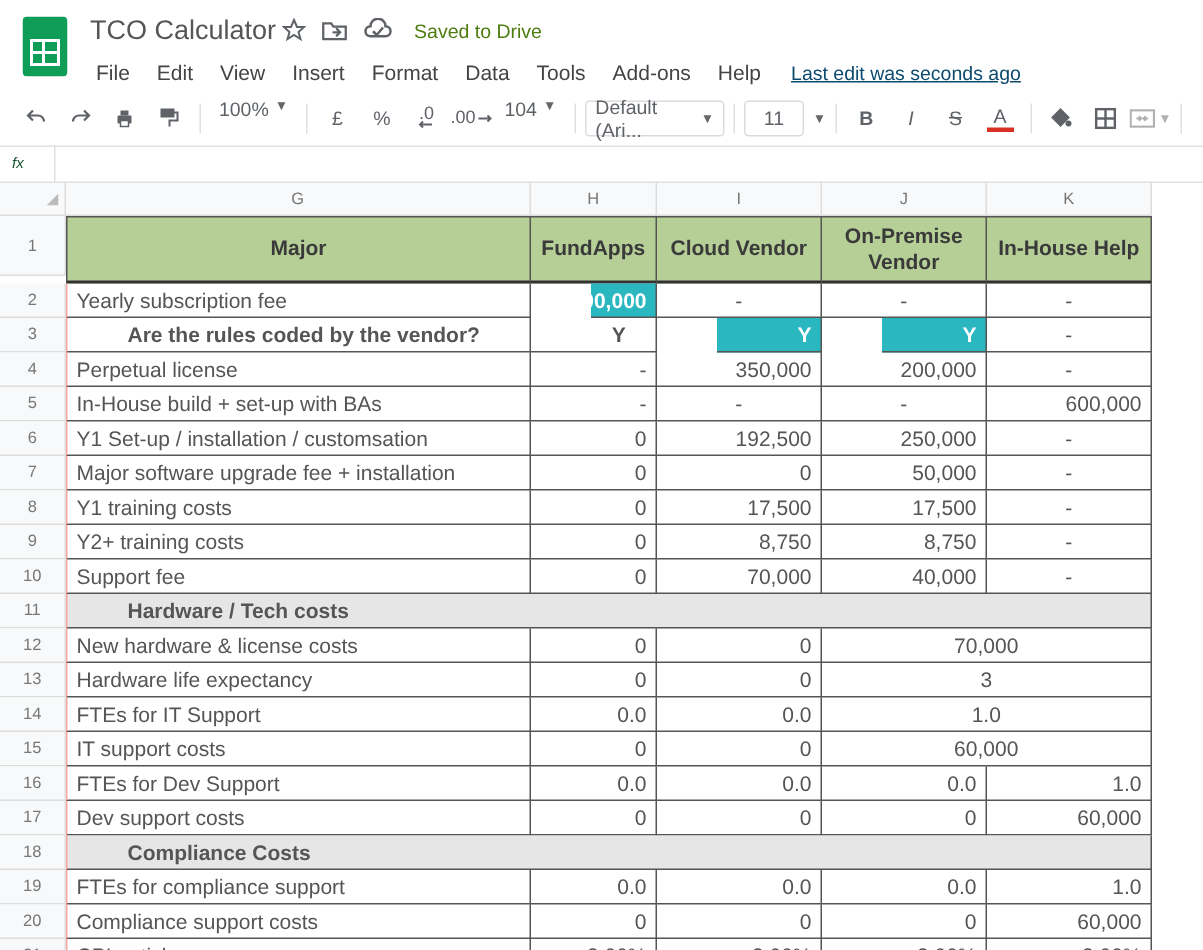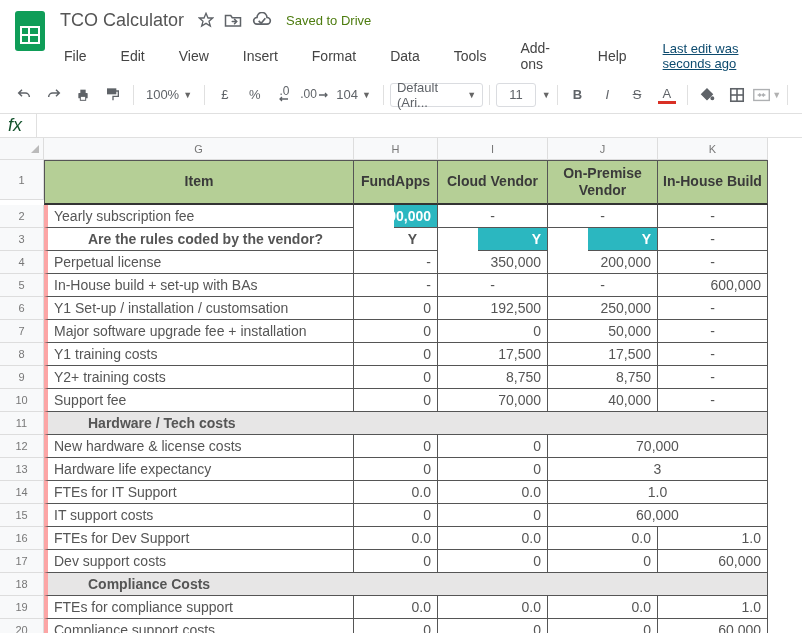--- a/index.html
+++ b/index.html
@@ -22,42 +22,42 @@
     height: 46px;
     margin-right: 8px;
     display: flex;
     align-items: center;
     justify-content: center;
   }
   .title-area { flex: 1; }
   .title-row {
     display: flex;
     align-items: center;
-    gap: 10px;
+    gap: 0;
     height: 24px;
   }
   .doc-title {
     font-size: 18px;
     color: #555;
     padding: 0 4px;
   }
   .title-icons {
     display: flex;
     align-items: center;
     gap: 10px;
     color: #5f6368;
   }
   .saved-text {
     font-size: 13px;
     color: #4d7c0f;
     margin-left: 4px;
   }
   .menubar {
     display: flex;
-    gap: 18px;
+    gap: 2px;
     margin-top: 4px;
     align-items: center;
   }
   .menu-item {
     padding: 4px 8px;
     font-size: 14px;
     color: #444;
     cursor: pointer;
   }
   .last-edit {
@@ -87,21 +87,20 @@
   .tb-sep {
     width: 1px;
     height: 20px;
     background: #e0e0e0;
     margin: 0 4px;
   }
   .tb-text {
     padding: 0 6px;
     font-size: 13px;
     display: flex;
-    align-items: center;
     gap: 4px;
     height: 28px;
     cursor: pointer;
   }
   .tb-dd { font-size: 9px; color: #666; }
   .font-select {
     width: 94px;
     height: 24px;
     border: 1px solid #dadce0;
     border-radius: 3px;
@@ -121,21 +120,21 @@
     justify-content: center;
     font-size: 13px;
   }
   .fx-bar {
     display: flex;
     align-items: center;
     height: 24px;
     border-bottom: 1px solid #e0e0e0;
     padding-left: 8px;
   }
-  .fx-label { font-style: italic; color: #14532d; font-size: 18px; width: 28px;}
+  .fx-label { font-style: italic; color: #14532d; font-size: 10px; width: 28px;}
   .fx-input { flex: 1; border-left: 1px solid #e0e0e0; height: 100%; padding-left: 8px; }
   .sheet {
     display: grid;
     grid-template-columns: 44px 310px 84px 110px 110px 110px;
   }
   .corner {
     background: #f8f9fa;
     border-right: 1px solid #ddd;
     border-bottom: 1px solid #ddd;
     display: flex;
@@ -184,21 +183,21 @@
     justify-content: center;
     text-align: center;
     line-height: 1.2;
     padding: 4px;
     border-bottom: 2px solid #333;
     border-top: 1px solid #555;
   }
   .hrow .cell:first-of-type { border-left: 1px solid #555; }
   .teal { background: #2bb7c0 !important; color: #fff !important; font-weight: bold; margin-left: 40px; }
   .bold { font-weight: bold; padding-left: 40px; }
-  .row1left { border-left: 4px solid #fca5a5; }
+  .row1left { border-left: 1px solid #fca5a5; }
   svg { display: block; }
   .underline-red { border-bottom: 3px solid #d93025; width: 18px; display: inline-block; text-align: center; }
   .merged2 { grid-column: span 2; }
 </style>
 </head>
 <body>
 
 <div class="header">
   <div class="doc-icon">
     <svg width="30" height="40" viewBox="0 0 30 40">
@@ -346,21 +345,21 @@
       </svg>
     </div>
   <div class="colhdr">G</div>
   <div class="colhdr">H</div>
   <div class="colhdr">I</div>
   <div class="colhdr">J</div>
   <div class="colhdr">K</div>
 
   <div class="rowhdr" style="height:40px">1</div>
   <div class="hrow" style="display:contents">
-    <div class="cell row1left">Item</div>
+    <div class="cell row1left">Major</div>
     <div class="cell">FundApps</div>
     <div class="cell">Cloud Vendor</div>
     <div class="cell">On-Premise Vendor</div>
-    <div class="cell">In-House Build</div>
+    <div class="cell">In-House Help</div>
   </div>
 
   <div id="rows-container" style="display:contents"><div class="rowhdr">2</div><div class="cell row1left">Yearly subscription fee</div><div class="cell rt teal">100,000</div><div class="cell ct">-</div><div class="cell ct">-</div><div class="cell ct">-</div><div class="rowhdr">3</div><div class="cell row1left bold">Are the rules coded by the vendor?</div><div class="cell ct bold">Y</div><div class="cell rt teal">Y</div><div class="cell rt teal">Y</div><div class="cell ct">-</div><div class="rowhdr">4</div><div class="cell row1left">Perpetual license</div><div class="cell rt">-</div><div class="cell rt">350,000</div><div class="cell rt">200,000</div><div class="cell ct">-</div><div class="rowhdr">5</div><div class="cell row1left">In-House build + set-up with BAs</div><div class="cell rt">-</div><div class="cell ct">-</div><div class="cell ct">-</div><div class="cell rt">600,000</div><div class="rowhdr">6</div><div class="cell row1left">Y1 Set-up / installation / customsation</div><div class="cell rt">0</div><div class="cell rt">192,500</div><div class="cell rt">250,000</div><div class="cell ct">-</div><div class="rowhdr">7</div><div class="cell row1left">Major software upgrade fee + installation</div><div class="cell rt">0</div><div class="cell rt">0</div><div class="cell rt">50,000</div><div class="cell ct">-</div><div class="rowhdr">8</div><div class="cell row1left">Y1 training costs</div><div class="cell rt">0</div><div class="cell rt">17,500</div><div class="cell rt">17,500</div><div class="cell ct">-</div><div class="rowhdr">9</div><div class="cell row1left">Y2+ training costs</div><div class="cell rt">0</div><div class="cell rt">8,750</div><div class="cell rt">8,750</div><div class="cell ct">-</div><div class="rowhdr">10</div><div class="cell row1left">Support fee</div><div class="cell rt">0</div><div class="cell rt">70,000</div><div class="cell rt">40,000</div><div class="cell ct">-</div><div class="rowhdr">11</div><div class="cell row1left bold" style="grid-column: span 5; background: rgb(231, 230, 230);">Hardware / Tech costs</div><div class="rowhdr">12</div><div class="cell row1left">New hardware &amp; license costs</div><div class="cell rt">0</div><div class="cell rt">0</div><div class="cell ct merged2" style="grid-column: span 2;">70,000</div><div class="rowhdr">13</div><div class="cell row1left">Hardware life expectancy</div><div class="cell rt">0</div><div class="cell rt">0</div><div class="cell ct merged2" style="grid-column: span 2;">3</div><div class="rowhdr">14</div><div class="cell row1left">FTEs for IT Support</div><div class="cell rt">0.0</div><div class="cell rt">0.0</div><div class="cell ct merged2" style="grid-column: span 2;">1.0</div><div class="rowhdr">15</div><div class="cell row1left">IT support costs</div><div class="cell rt">0</div><div class="cell rt">0</div><div class="cell ct merged2" style="grid-column: span 2;">60,000</div><div class="rowhdr">16</div><div class="cell row1left">FTEs for Dev Support</div><div class="cell rt">0.0</div><div class="cell rt">0.0</div><div class="cell rt">0.0</div><div class="cell rt">1.0</div><div class="rowhdr">17</div><div class="cell row1left">Dev support costs</div><div class="cell rt">0</div><div class="cell rt">0</div><div class="cell rt">0</div><div class="cell rt">60,000</div><div class="rowhdr">18</div><div class="cell row1left bold" style="grid-column: span 5; background: rgb(231, 230, 230);">Compliance Costs</div><div class="rowhdr">19</div><div class="cell row1left">FTEs for compliance support</div><div class="cell rt">0.0</div><div class="cell rt">0.0</div><div class="cell rt">0.0</div><div class="cell rt">1.0</div><div class="rowhdr">20</div><div class="cell row1left">Compliance support costs</div><div class="cell rt">0</div><div class="cell rt">0</div><div class="cell rt">0</div><div class="cell rt">60,000</div><div class="rowhdr">21</div><div class="cell row1left">CPI uptick</div><div class="cell rt">3.00%</div><div class="cell rt">3.00%</div><div class="cell rt">3.00%</div><div class="cell rt">3.00%</div></div>
 </div>
 
 </body></html>

